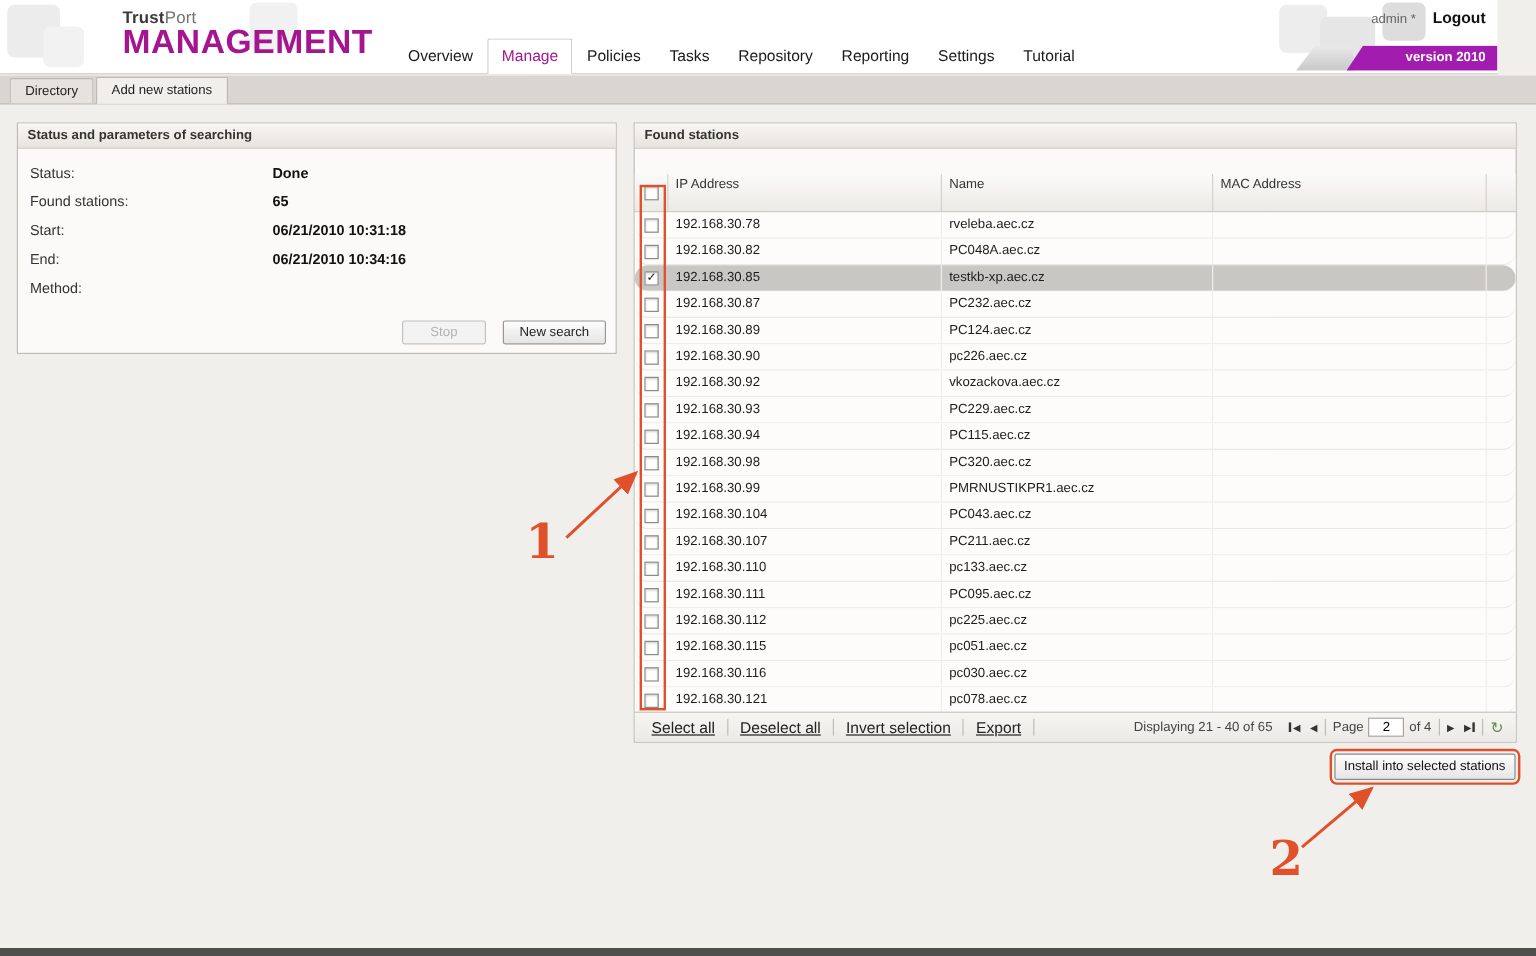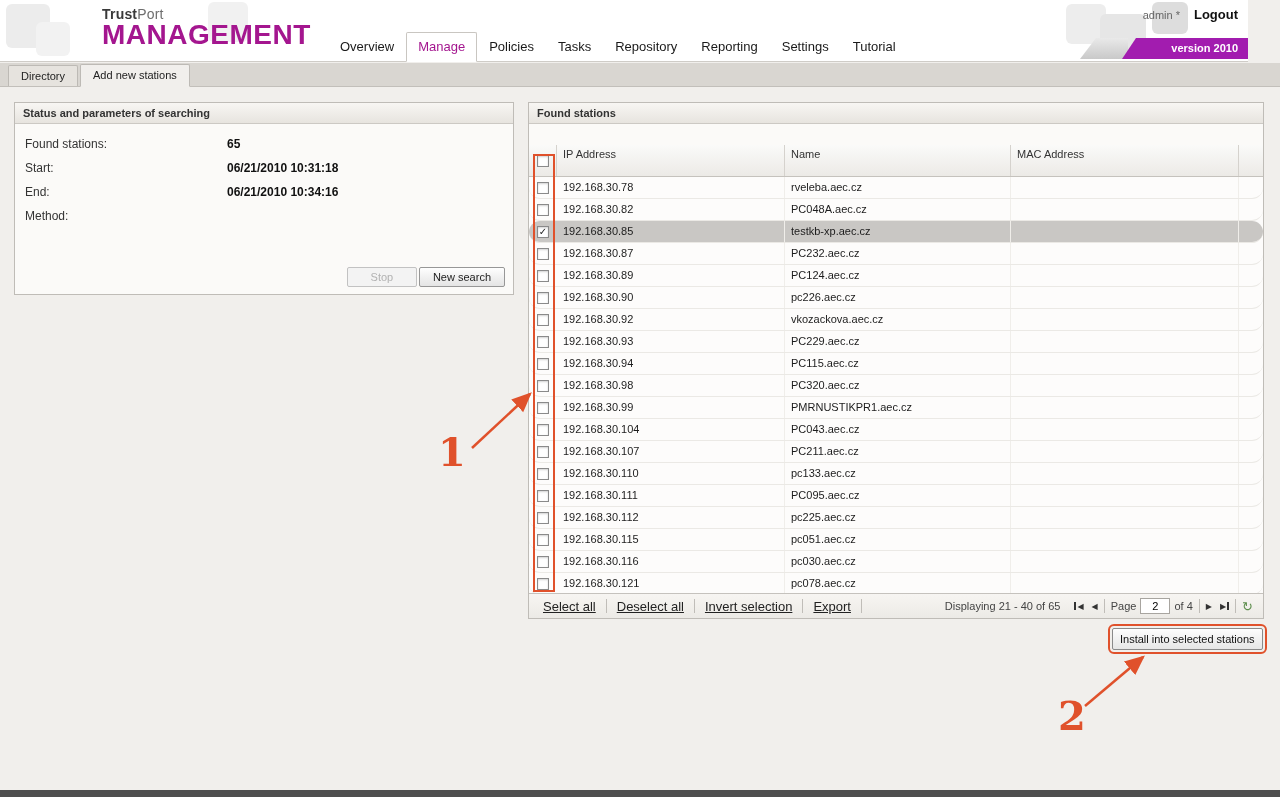--- a/index.html
+++ b/index.html
@@ -48,21 +48,21 @@
   
   .panel { position:absolute; background:#fbfaf8; border:1px solid #bfbcb7; }
   .panel-header { height:21px; line-height:21px; padding-left:8px; font-size:11px; font-weight:bold; color:#333;
     background:linear-gradient(to bottom,#f8f6f3,#e7e4df); border-bottom:1px solid #ccc9c4; }
 
   .left-panel { left:14px; top:102px; width:500px; height:193px; }
   .fields { padding-top:8px; }
   .field-row { height:24px; display:flex; align-items:center; padding-left:10px; }
   .field-label { width:202px; font-size:12px; color:#333; }
   .field-value { font-size:12px; font-weight:bold; color:#111; }
-  .panel-buttons { position:absolute; right:8px; bottom:7px; display:flex; gap:2px; }
+  .panel-buttons { position:absolute; right:8px; bottom:7px; display:flex; gap:14px; }
   .btn { font-family:"Liberation Sans", sans-serif; font-size:11px; color:#222; padding:3px 13px;
     background:linear-gradient(to bottom,#fefefe,#e4e4e4); border:1px solid #979797; border-radius:2px; cursor:pointer; min-width:70px; }
   .btn.disabled { color:#b2b2b2; border-color:#c2c2c2; background:#f3f3f3; }
 
   .right-panel { left:528px; top:102px; width:736px; height:517px; display:flex; flex-direction:column; }
   .table-header { display:grid; grid-template-columns:28px 228px 226px 228px 1fr; height:32px;
     background:linear-gradient(to bottom,#fafaf9,#eceae6); border-bottom:1px solid #c5c2bd;margin-top:21px; }
   .hcell { font-size:11px; color:#333; line-height:19px; padding-left:6px; border-right:1px solid #d5d2cd;
     overflow:hidden; white-space:nowrap; cursor:default; }
   .hcell.last { border-right:none; }
@@ -146,20 +146,24 @@
   </header>
 
   <div class="subtab-bar">
       <div class="subtab">Directory</div>
       <div class="subtab active">Add new stations</div>
     </div>
 
   <section class="panel left-panel">
     <div class="panel-header">Status and parameters of searching</div>
     <div class="fields">
+        <div class="field-row">
+          <span class="field-label">Status:</span>
+          <span class="field-value">Done</span>
+        </div>
         <div class="field-row">
           <span class="field-label">Found stations:</span>
           <span class="field-value">65</span>
         </div>
         <div class="field-row">
           <span class="field-label">Start:</span>
           <span class="field-value">06/21/2010 10:31:18</span>
         </div>
         <div class="field-row">
           <span class="field-label">End:</span>

